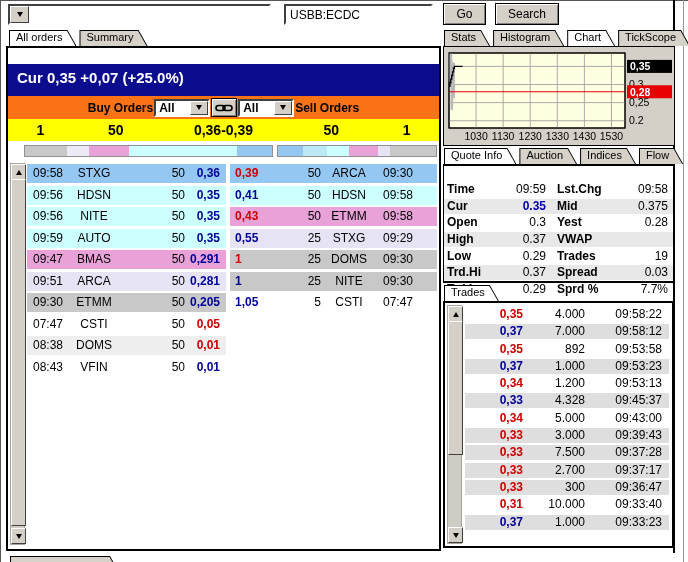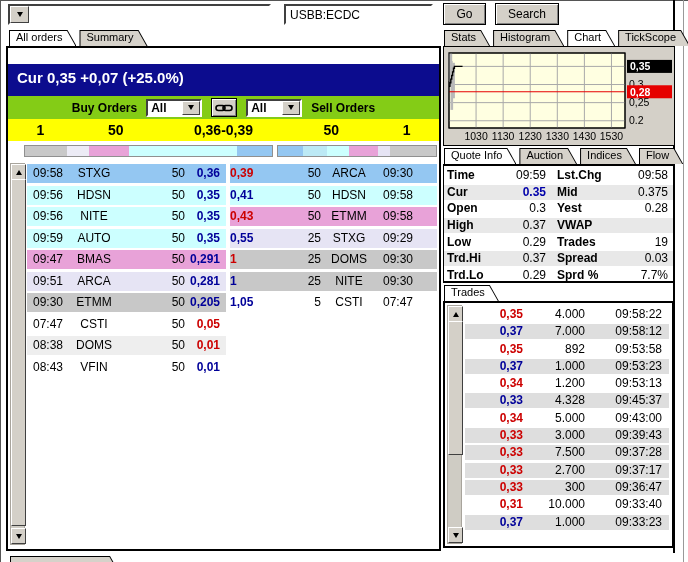--- a/index.html
+++ b/index.html
@@ -23,22 +23,22 @@
   .tab::before{content:"";position:absolute;inset:0;background:#000;
                clip-path:polygon(0 0,calc(100% - 9px) 0,100% 100%,0 100%);}
   .tab::after{content:"";position:absolute;inset:1px 1px 0 1px;background:#d6d2ca;
               clip-path:polygon(0 0,calc(100% - 8.5px) 0,100% 100%,0 100%);}
   .tab.active::after{background:#fff;}
   .tab span{position:relative;z-index:2;}
   
   #left-panel{position:absolute;left:6px;top:46px;width:435px;height:505px;border:2px solid #000;background:#fff;box-sizing:border-box;}
   #blue-header{position:absolute;left:8px;top:64px;width:431px;height:48px;background:#0c0c8e;color:#fff;
                font-size:15px;font-weight:bold;display:flex;justify-content:space-between;padding:5px 9px 0 9px;box-sizing:border-box;}
-  #filter-bar{position:absolute;left:8px;top:96px;width:431px;height:23px;background:#84cc16;
-              display:flex;align-items:center;justify-content:center;gap:9px;font-size:12px;font-weight:bold;}
+  #filter-bar{position:absolute;left:8px;top:96px;width:431px;height:23px;background:#f97316;
+              display:flex;align-items:center;justify-content:center;gap:1px;font-size:12px;font-weight:bold;}
   .mini-combo{display:flex;align-items:center;height:18px;width:56px;background:#fff;
               border:2px solid;border-color:#404040 #fff #fff #404040;box-sizing:border-box;}
   .mini-combo .val{flex:1;padding-left:3px;font-size:12px;font-weight:bold;}
   .mini-combo .drop{width:16px;height:12px;background:#d4d0c8;border:1px solid;border-color:#fff #404040 #404040 #fff;
                     display:flex;align-items:center;justify-content:center;}
   #link-btn{width:26px;height:19px;}
   #summary-bar{position:absolute;left:8px;top:119px;width:431px;height:22px;background:#ffff00;
                display:grid;grid-template-columns:15% 20% 30% 20% 15%;align-items:center;font-size:14px;font-weight:bold;}
   #summary-bar span{text-align:center;}
   .depthbar{position:absolute;top:145px;height:10px;border:1px solid #909090;display:flex;box-sizing:content-box;}
@@ -47,37 +47,37 @@
   
   #bid-rows{position:absolute;left:27px;top:164px;width:199px;}
   #ask-rows{position:absolute;left:230px;top:164px;width:207px;}
   .book-row{display:grid;height:19px;line-height:19px;margin-bottom:2.5px;font-size:12px;}
   .book-row.bid{grid-template-columns:40px 54px 64px 1fr;}
   .bid .time{padding-left:6px;}
   .bid .mm{text-align:center;}
   .bid .size{text-align:right;}
   .bid .price{text-align:right;padding-right:6px;font-weight:bold;}
   .book-row.ask{grid-template-columns:60px 1fr 56px 60px;}
-  .ask .price{font-weight:bold;}
+  .ask .price{padding-left:5px;font-weight:bold;}
   .ask .size{text-align:right;}
   .ask .mm{text-align:center;}
   .ask .time{text-align:right;padding-right:24px;}
   .bg-blue{background:#94c7f2;} .bg-cyan{background:#ccffff;} .bg-pink{background:#e8a2d8;}
   .bg-lav{background:#e6e4f4;} .bg-gray{background:#c8c8c8;} .bg-white{background:#fff;} .bg-alt{background:#eeeeee;}
   .pc-navy{color:#000099;} .pc-red{color:#cc0000;}
   
   .sb{position:absolute;width:15px;background:#cfccc4;border:1px solid #a8a49c;box-sizing:border-box;}
   .sb .btn{position:absolute;left:0;width:13px;height:14px;background:#d4d0c8;border:1px solid;
            border-color:#fff #404040 #404040 #fff;display:flex;align-items:center;justify-content:center;}
   .sb .thumb{position:absolute;left:0;width:13px;background:#d4d0c8;border:1px solid;border-color:#fff #404040 #404040 #fff;}
   
   #chart-section{position:absolute;left:443px;top:46px;width:231px;height:100px;background:#d4d0c8;
                  border-top:1px solid #000;border-bottom:1px solid #000;border-left:1px solid #000;box-sizing:border-box;}
   #quote-table{position:absolute;left:443px;top:164px;width:231px;height:119px;background:#fff;
-               border:1px solid #000;border-top:2px solid #000;border-bottom:2px solid #000;box-sizing:border-box;padding-top:2px;}
+               border:1px solid #000;border-top:2px solid #000;border-bottom:2px solid #000;box-sizing:border-box;padding-top:16px;}
   .q-row{display:grid;grid-template-columns:52px 58px 62px 1fr;height:15px;line-height:15px;margin-bottom:1.7px;font-size:12px;}
   .q-row .l{font-weight:bold;padding-left:3px;white-space:nowrap;}
   .q-row .v{text-align:right;padding-right:8px;}
   .q-row .v2{text-align:right;padding-right:5px;}
   .q-row.shaded{background:#e8e8e8;}
   .v-navy{color:#0000aa;font-weight:bold;}
   #trades-panel{position:absolute;left:443px;top:301px;width:231px;height:247px;background:#fff;
                 border:2px solid #000;box-sizing:border-box;}
   #trade-rows{position:absolute;left:20px;top:4px;right:3px;}
   .t-row{display:grid;grid-template-columns:58px 62px 1fr;height:15px;line-height:15px;margin-bottom:2.3px;font-size:12px;}

